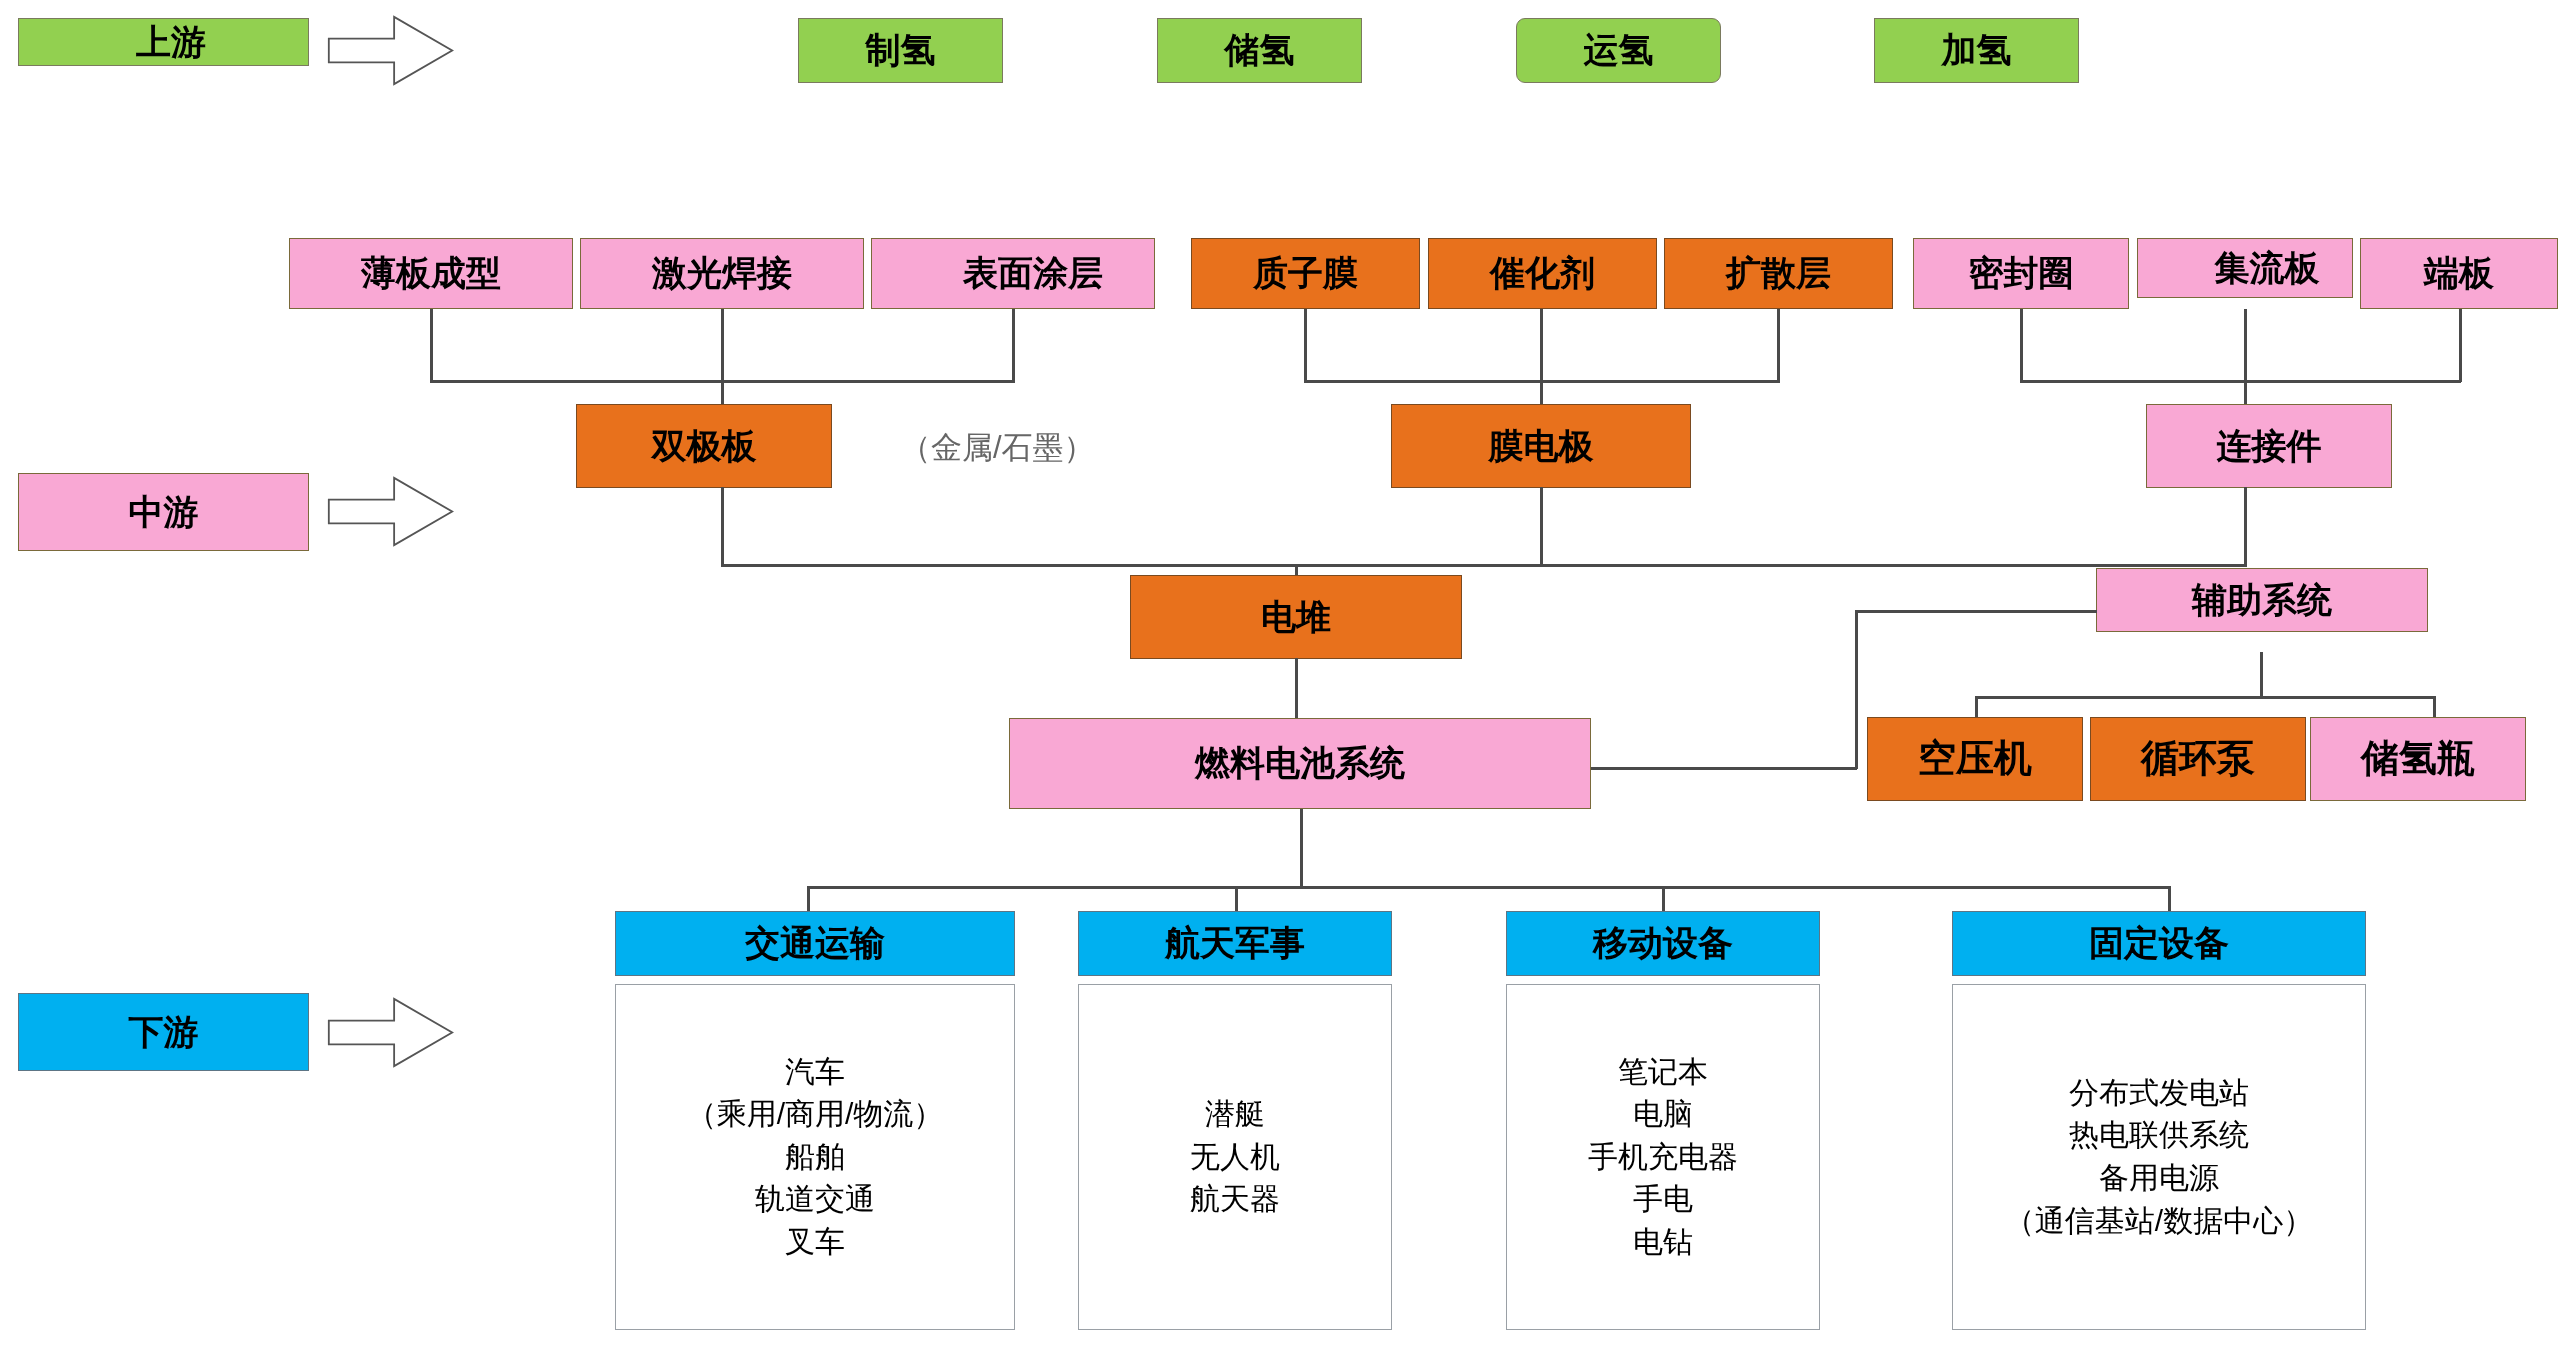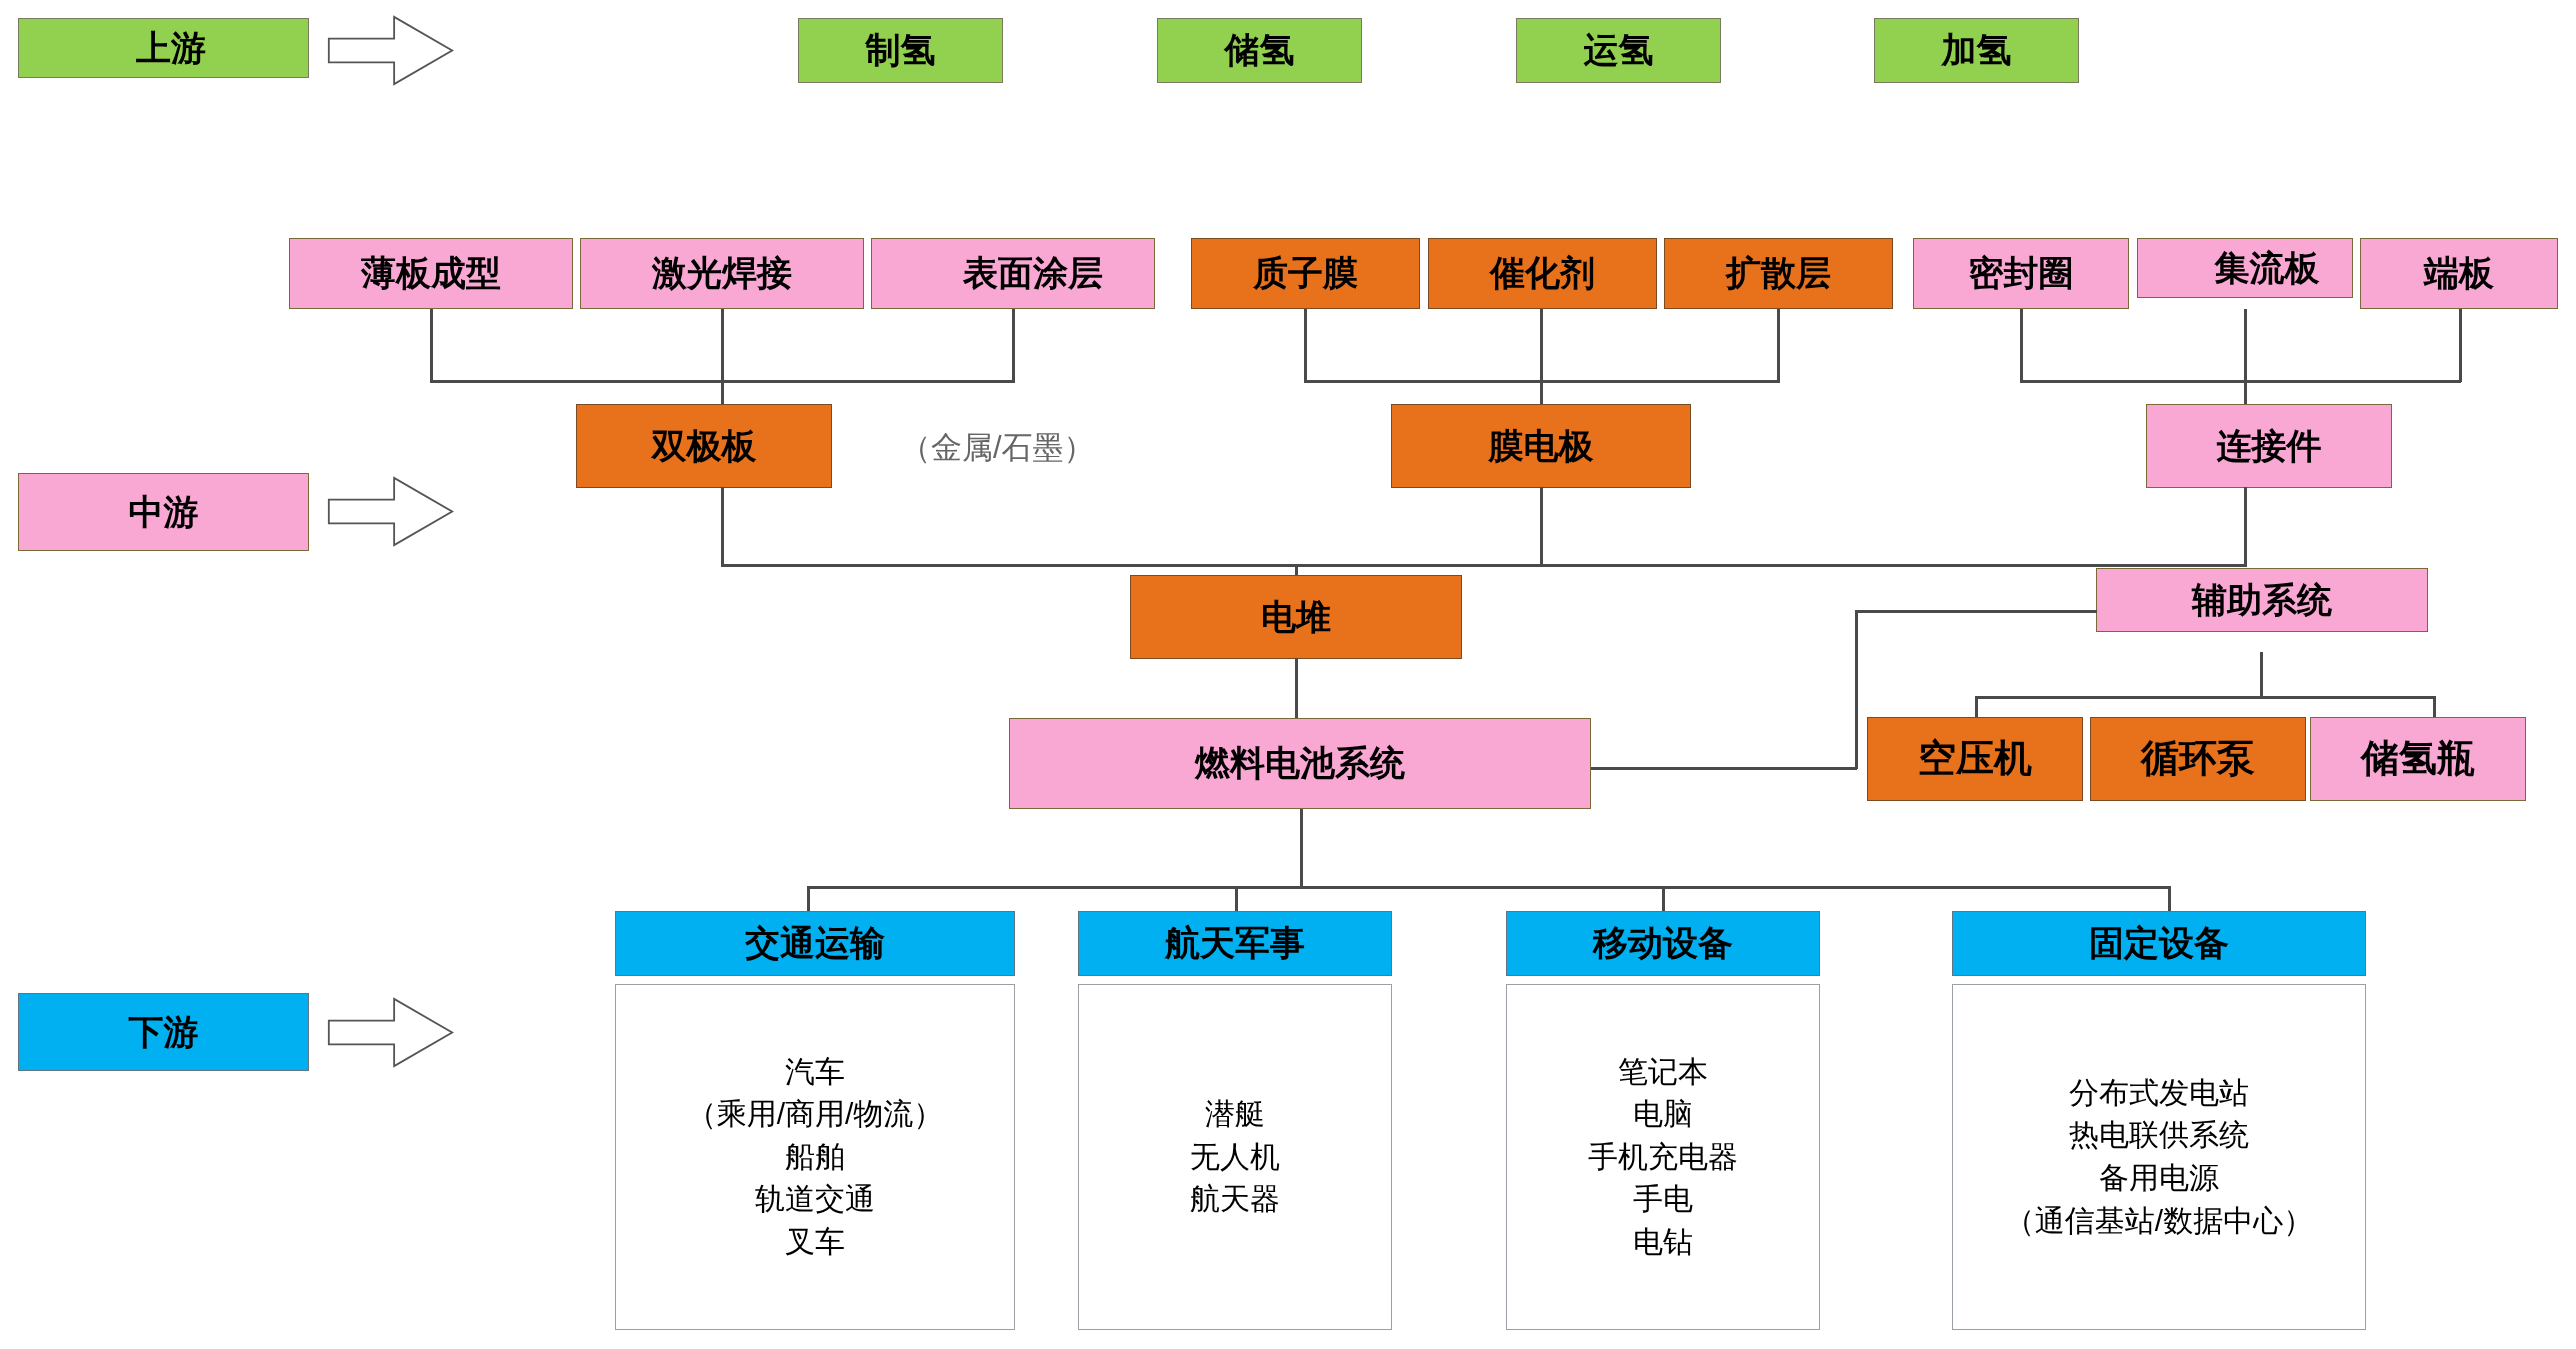--- a/index.html
+++ b/index.html
@@ -44,38 +44,38 @@
   .lnv{width:2.7px;}
   .lnh{height:2.7px;}
 
   .arrow{position:absolute;}
 </style>
 </head>
 <body>
 
 <div id="stage">
 
-  <div class="box green tier-label" style="left:18px;top:18px;width:291px;height:60px;padding-left:15px;">上游</div>
+  <div class="box green tier-label" style="left:18px;top:18px;width:291px;height:48px;padding-left:15px;">上游</div>
   <svg class="arrow" style="left:327px;top:14.5px;" width="127" height="71" viewBox="0 0 140 78">
     <polygon points="2,26 74,26 74,2 138,39 74,76 74,52 2,52" fill="#ffffff" stroke="#555555" stroke-width="2"></polygon>
   </svg>
 
   <div class="box yellow tier-label" style="left:18px;top:473px;width:291px;height:78px;">中游</div>
   <svg class="arrow" style="left:327px;top:476px;" width="127" height="71" viewBox="0 0 140 78">
     <polygon points="2,26 74,26 74,2 138,39 74,76 74,52 2,52" fill="#ffffff" stroke="#555555" stroke-width="2"></polygon>
   </svg>
 
   <div class="box blue tier-label" style="left:18px;top:993px;width:291px;height:78px;">下游</div>
   <svg class="arrow" style="left:327px;top:997px;" width="127" height="71" viewBox="0 0 140 78">
     <polygon points="2,26 74,26 74,2 138,39 74,76 74,52 2,52" fill="#ffffff" stroke="#555555" stroke-width="2"></polygon>
   </svg>
 
   <div class="box green node" style="left:798px;top:18px;width:205px;height:65px;">制氢</div>
   <div class="box green node" style="left:1157px;top:18px;width:205px;height:65px;">储氢</div>
-  <div class="box green node" style="left:1516px;top:18px;width:205px;height:65px;">运氢</div>
+  <div class="box green node" style="left:1516px;top:18px;width:205px;height:65px;border-radius:9px;">运氢</div>
   <div class="box green node" style="left:1874px;top:18px;width:205px;height:65px;">加氢</div>
 
   <div class="box yellow node" style="left:289px;top:238px;width:284px;height:71px;">薄板成型</div>
   <div class="box yellow node" style="left:580px;top:238px;width:284px;height:71px;">激光焊接</div>
   <div class="box yellow node" style="left:871px;top:238px;width:284px;height:71px;padding-left:40px;">表面涂层</div>
 
   <div class="box orange node" style="left:1191px;top:238px;width:229px;height:71px;">质子膜</div>
   <div class="box orange node" style="left:1428px;top:238px;width:229px;height:71px;">催化剂</div>
   <div class="box orange node" style="left:1664px;top:238px;width:229px;height:71px;">扩散层</div>
 

